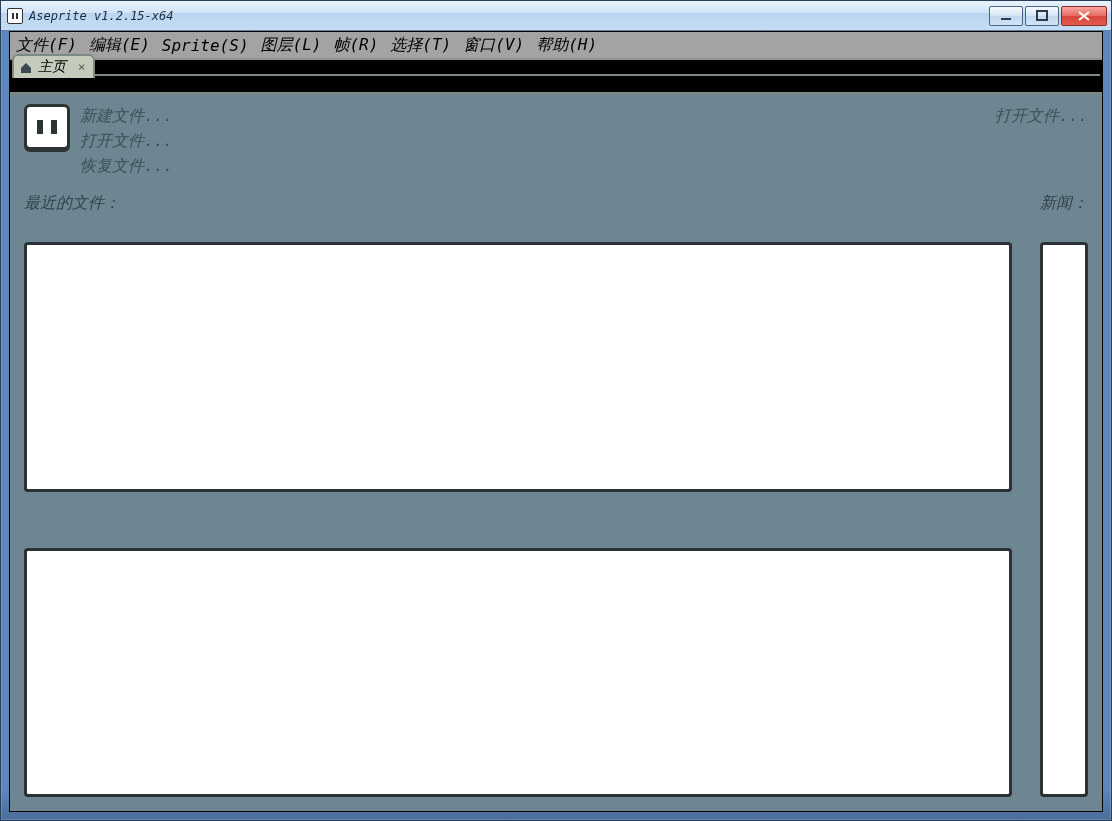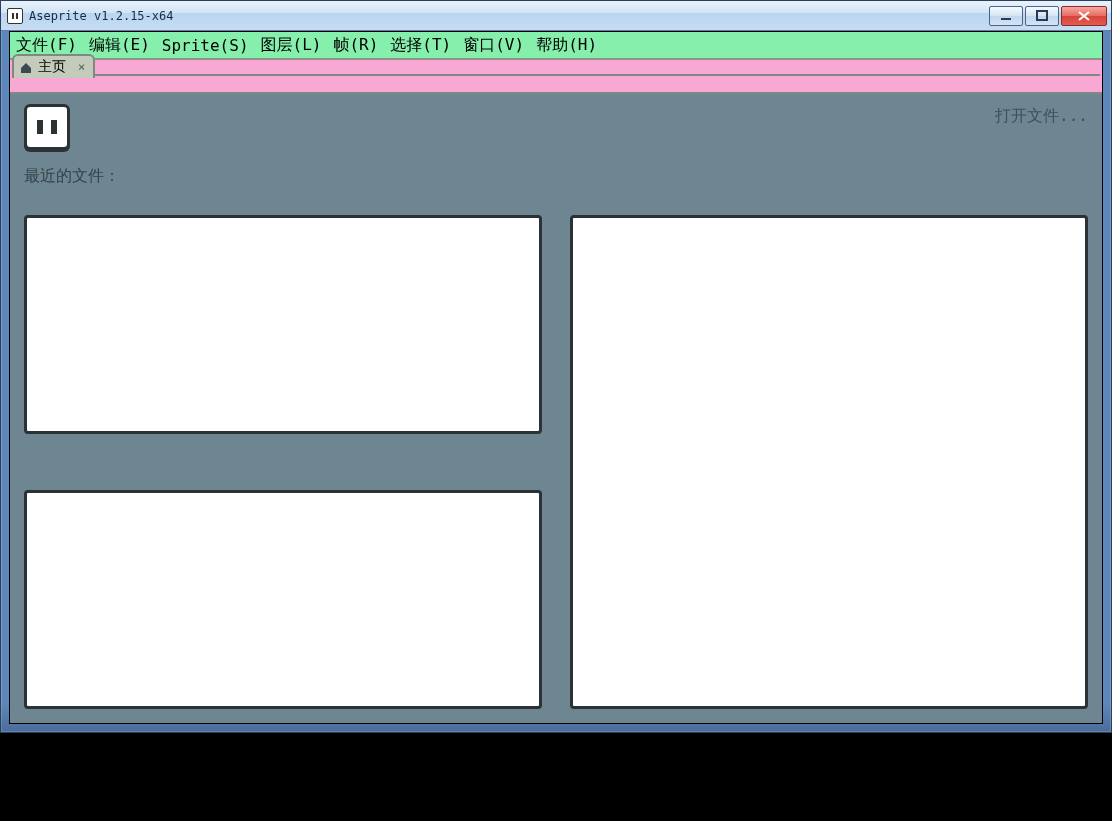--- a/index.html
+++ b/index.html
@@ -1,24 +1,25 @@
 <!DOCTYPE html>
 <html><head>
 <meta charset="utf-8">
 <style>
 * { margin: 0; padding: 0; box-sizing: border-box; font-family: "SimSun", "Microsoft YaHei", monospace, sans-serif; }
 body { width: 1112px; height: 821px; overflow: hidden; background: #000; }
 
 
 .window {
-  width: 1112px; height: 733px;
+  width: 1112px; height: 821px;
   background: linear-gradient(to bottom, #7ea6d6 0%, #5e88bc 4%, #5e88bc 96%, #4a6d9a 100%);
   border: 1px solid #2a3f5a;
   display: flex; flex-direction: column;
   box-shadow: inset 0 0 0 1px rgba(255,255,255,0.15);
+  font-style: italic;
 }
 .titlebar {
   height: 30px;
   background: linear-gradient(to bottom, #e9f2fb 0%, #d2e4f7 40%, #b9d5f1 41%, #c6ddf3 100%);
   display: flex; align-items: center;
   padding: 0 4px 0 6px;
   border-bottom: 1px solid #5f7ea8;
 }
 .title-icon {
   width: 16px; height: 16px;
@@ -58,35 +59,35 @@
 .app-body {
   flex:1;
   margin: 0 8px 8px 8px;
   background: #b7c6c0; 
   border: 1px solid #000;
   display:flex; flex-direction:column;
   overflow:hidden;
 }
 .menu-bar {
   height: 28px;
-  background: #86efac;
+  background: #a3a3a3;
   display:flex; align-items:center;
   padding: 0 6px;
   gap: 12px;
   font-size: 16px;
   font-family: monospace, "SimSun";
   color: #000;
   border-bottom: 2px solid #8d948a;
 }
 .menu-item { cursor: default; white-space: nowrap; }
 
 
 .tab-strip {
   height: 24px;
-  background: #f9a8d4;
+  background: #000000;
   display:flex; align-items:flex-end;
   padding: 16px 2px;
 }
 .tab {
   height: 24px;
   background: #c4cbbb;
   border: 2px solid #7f8983;
   border-bottom: none;
   border-radius: 6px 6px 0 0;
   display:flex; align-items:center;
@@ -147,21 +148,21 @@
   font-size: 16px;
   color: #3b5158;
   text-decoration: none;
   cursor: pointer;
 }
 .check-updates { margin-left:auto; padding-top:2px; font-size:16px; }
 
 .panels {
   flex:1;
   display:grid;
-  grid-template-columns: 1fr 1fr;
+  grid-template-columns: 1fr;
   grid-template-rows: auto 1fr auto 1fr;
   column-gap: 16px;
   row-gap: 4px;
   min-height: 0;
   gap: 28px;
 }
 .panel-label { font-size: 16px; color: #33434a; align-self:end; }
 .panel-box {
   background: #fff;
   border: 3px solid #2a3236;
@@ -230,28 +231,34 @@
     </div>
 
     <div class="main">
       <div class="top-links">
         <div class="logo">
           <div class="logo-inner">
               <span></span>
               <span></span>
             </div>
         </div>
+        <div class="link-list">
+          <a>新建文件...</a>
+          <a>打开文件...</a>
+          <a>恢复文件...</a>
+        </div>
         <div class="check-updates">
           <a>打开文件...</a>
         </div>
       </div>
 
       <div class="panels">
         <div class="panel-label lbl-recent-files">最近的文件：</div>
         <div class="panel-box box-recent-files"></div>
 
         <div class="panel-box box-recent-folders"></div>
 
+        <div class="panel-label lbl-news">新闻：</div>
         <div class="panel-box box-news"></div>
       </div>
     </div>
   </div>
 </div>
 
 </body></html>

